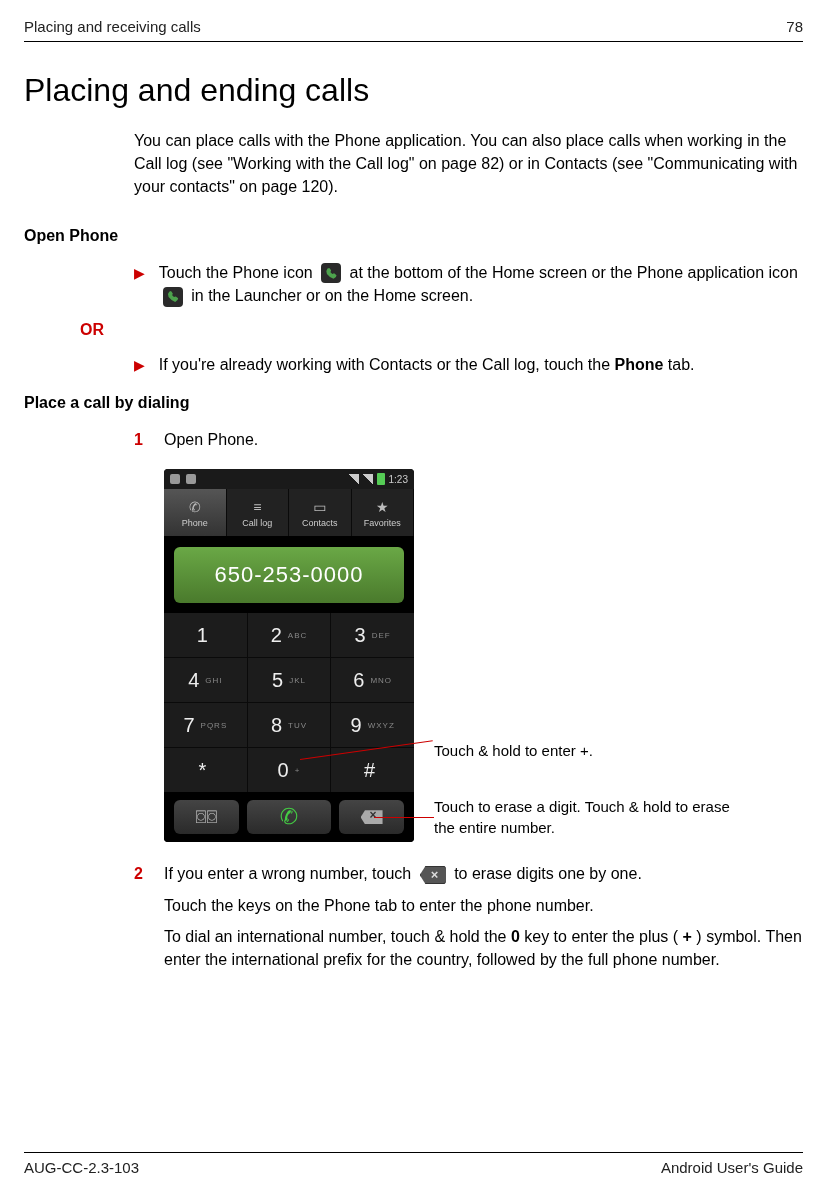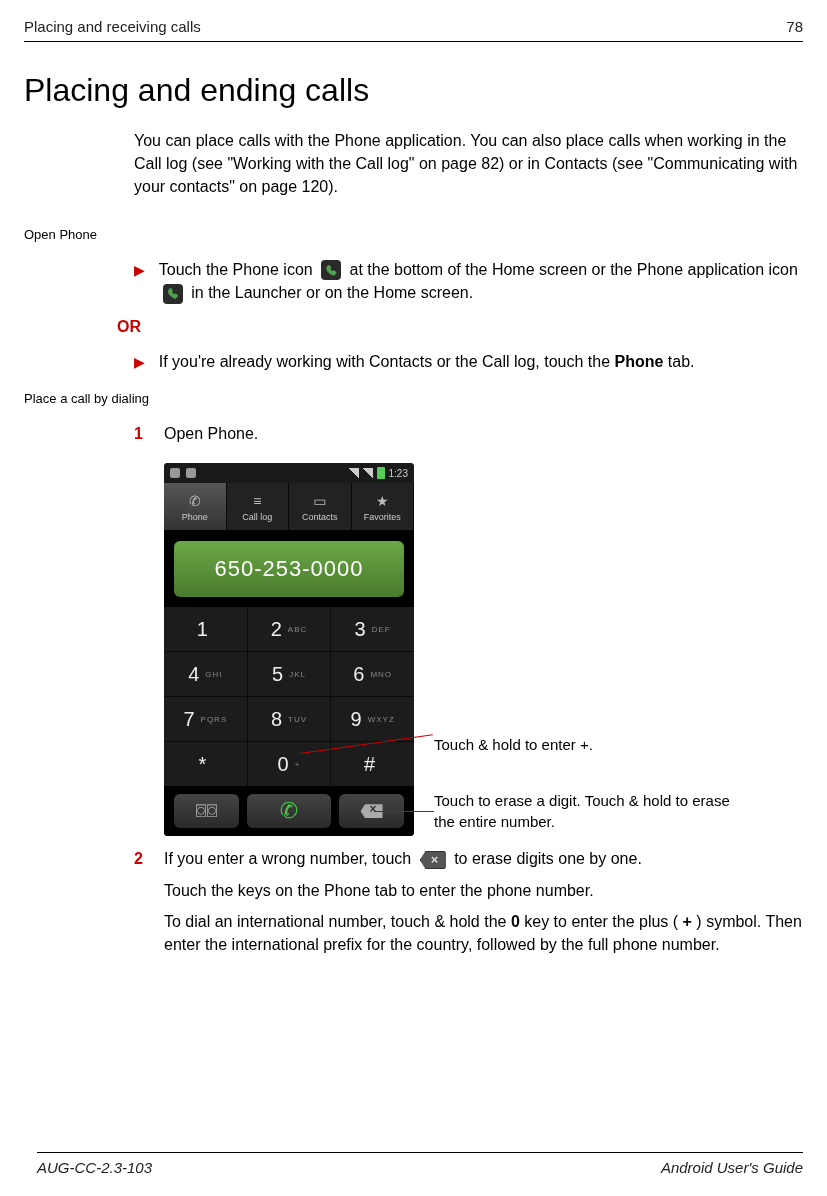--- a/index.html
+++ b/index.html
@@ -31,42 +31,42 @@
     font-weight: 400;
     margin-bottom: 20px;
   }
   .intro {
     font-size: 16px;
     line-height: 1.45;
     margin-left: 110px;
     margin-bottom: 28px;
   }
   h2.section {
-    font-size: 13px;
-    font-weight: 400;
+    font-size: 16px;
+    font-weight: 700;
     margin-bottom: 16px;
   }
   .bullet-row {
     display: flex;
     margin-left: 110px;
     margin-bottom: 14px;
     font-size: 16px;
     line-height: 1.45;
   }
   .bullet-mark {
     color: #c00;
     font-size: 14px;
     margin-right: 14px;
     margin-top: 2px;
     flex-shrink: 0;
   }
   .or-text {
     color: #c00;
     font-weight: 700;
-    margin-left: 93px;
+    margin-left: 56px;
     margin-bottom: 14px;
     font-size: 16px;
   }
   .num-row {
     display: flex;
     margin-left: 110px;
     margin-bottom: 10px;
     font-size: 16px;
     line-height: 1.45;
   }
@@ -113,21 +113,21 @@
     color: #ddd;
     font-size: 13px;
     font-weight: bold;
   }
 
   
   .phone-wrap {
     display: flex;
     margin-left: 140px;
     margin-top: 4px;
-    margin-bottom: 11px;
+    margin-bottom: 20px;
   }
   .phone-device {
     width: 250px;
     background: #000;
     border-radius: 4px;
     overflow: hidden;
     flex-shrink: 0;
   }
   .statusbar {
     height: 20px;
@@ -258,23 +258,22 @@
   .callout-text {
     position: absolute;
     font-size: 15px;
     color: #000;
     line-height: 1.35;
   }
 
   .footer {
     position: absolute;
     bottom: 20px;
-    left: 37px;
+    left: 24px;
     right: 24px;
-    font-style: italic;
   }
   .footer-line {
     border: none;
     border-top: 1px solid #000;
     margin-bottom: 6px;
   }
   .footer-row {
     display: flex;
     justify-content: space-between;
     font-size: 15px;

